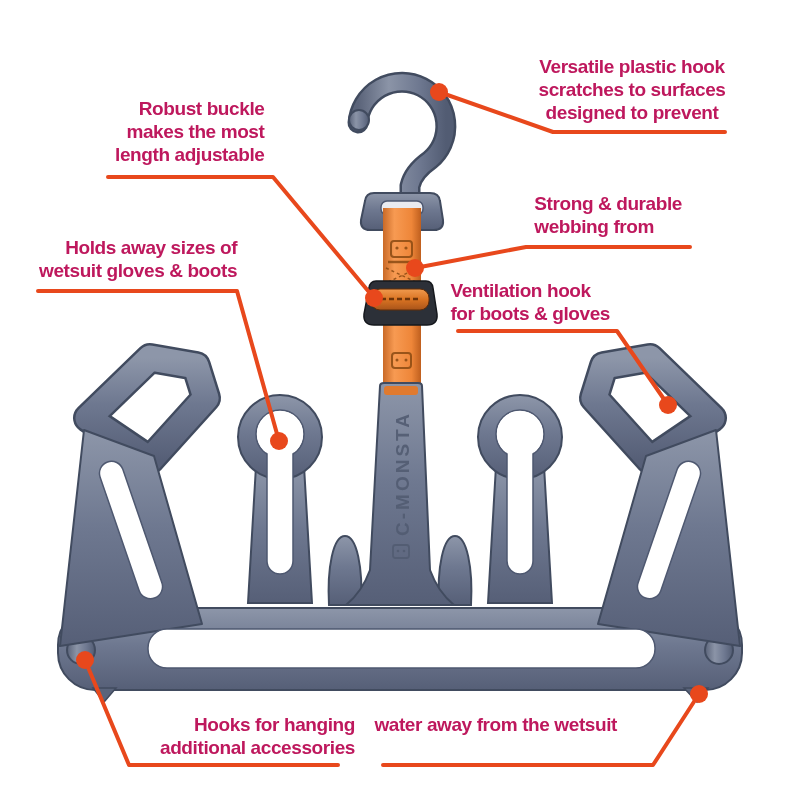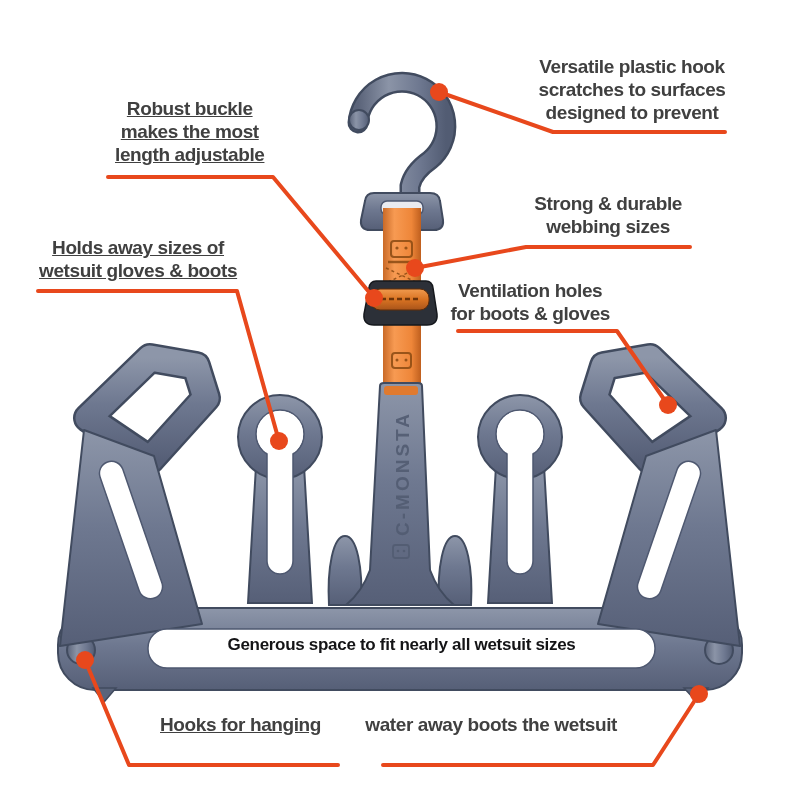--- a/index.html
+++ b/index.html
@@ -5,26 +5,26 @@
   html,body{margin:0;padding:0;background:#ffffff;}
   #stage{
     position:relative;width:800px;height:800px;background:#ffffff;overflow:hidden;
     font-family:"Liberation Sans", sans-serif;
   }
   #art{position:absolute;left:0;top:0;width:800px;height:800px;}
   .note{
     position:absolute;
     font:700 19px/23px "Liberation Sans", sans-serif;
     letter-spacing:-0.4px;
-    color:#404040;
+    color:#be185d;
     white-space:nowrap;
   }
   .note.center{text-align:center;}
-  .note.right{text-align:center;}
-  .note.left{text-align:center;text-decoration:underline;}
+  .note.right{text-align:left;}
+  .note.left{text-align:right;}
   .slot-note{
     position:absolute;
     font:700 17px/23px "Liberation Sans", sans-serif;
     letter-spacing:-0.3px;
     color:#141416;
     text-align:center;
     white-space:nowrap;
   }
 </style>
 </head>
@@ -174,38 +174,36 @@
   </div>
 
   <div class="note left" style="left:115px;top:97px;">
     <div>Robust buckle</div>
     <div>makes the most</div>
     <div>length adjustable</div>
   </div>
 
   <div class="note right" style="right:118px;top:192px;">
     <div>Strong &amp; durable</div>
-    <div>webbing sizes</div>
+    <div>webbing from</div>
   </div>
 
   <div class="note left" style="left:39px;top:236px;">
     <div>Holds away sizes of</div>
     <div>wetsuit gloves &amp; boots</div>
   </div>
 
   <div class="note right" style="right:190px;top:279px;">
-    <div>Ventilation holes</div>
+    <div>Ventilation hook</div>
     <div>for boots &amp; gloves</div>
   </div>
 
-  <div class="slot-note" style="left:148px;top:633px;width:507px;">
-    <div>Generous space to fit nearly all wetsuit sizes</div>
-  </div>
 
   <div class="note left" style="left:160px;top:713px;">
     <div>Hooks for hanging</div>
+    <div>additional accessories</div>
   </div>
 
   <div class="note right" style="right:183px;top:713px;">
-    <div>water away boots the wetsuit</div>
+    <div>water away from the wetsuit</div>
   </div>
 
 </div>
 
 </body></html>

